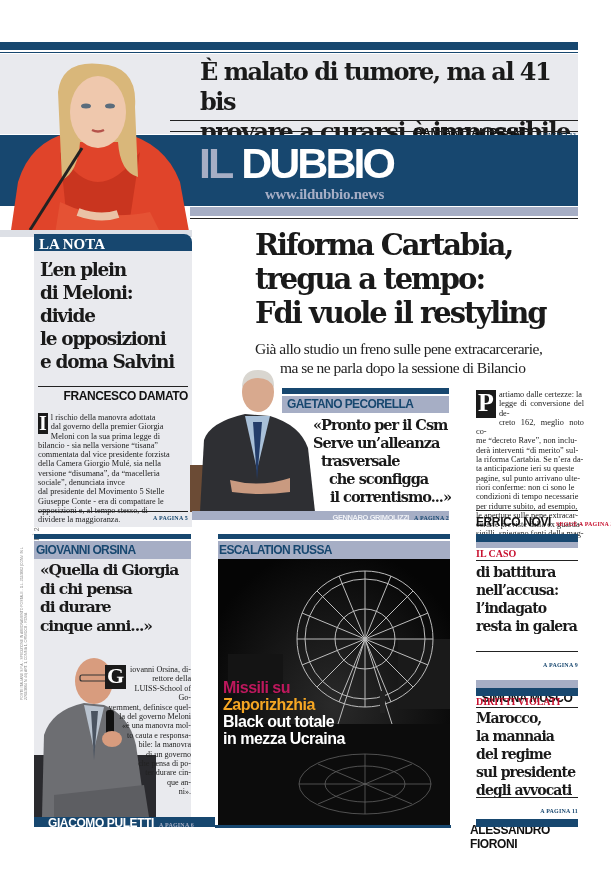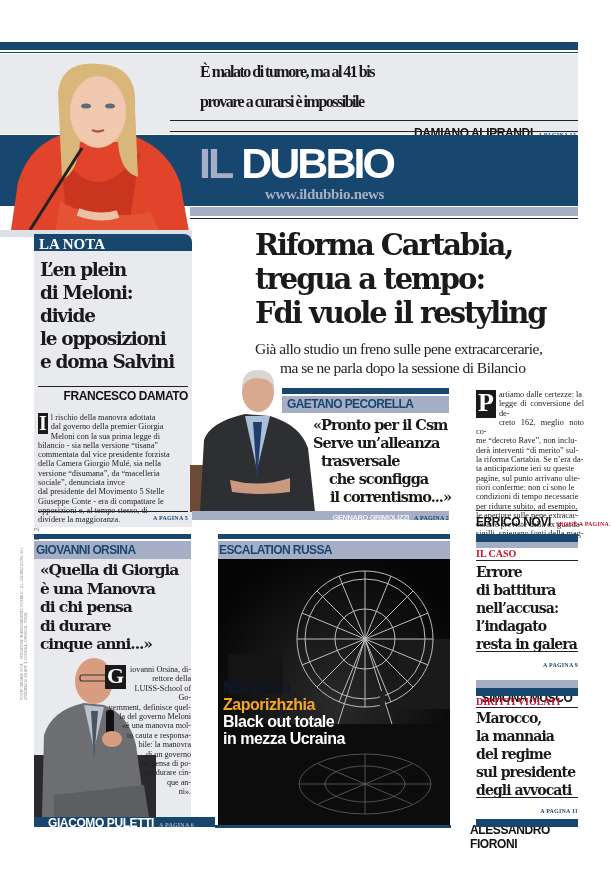--- a/index.html
+++ b/index.html
@@ -19,21 +19,21 @@
   .rule { height: 1.5px; background: #222; }
   .dropcap { float: left; font-family: "Liberation Serif", serif; font-weight: bold; background: #1a1a1a; color: #fff; line-height: 1; margin-right: 3px; }
 </style>
 </head>
 <body>
 
 <div class="abs navy" style="left:0;top:42px;width:578px;height:8px;"></div>
 <div class="abs" style="left:0;top:52px;width:578px;height:1px;background:#17476f;"></div>
 <div class="abs paleblock" style="left:0;top:54px;width:578px;height:80px;"></div>
 
-<div class="abs hl" style="left:200px;top:57px;width:380px;font-size:16px;line-height:30px;letter-spacing:-1.5px;font-family:Liberation Serif, serif;">
+<div class="abs hl" style="left:200px;top:57px;width:380px;font-size:24px;line-height:30px;letter-spacing:-1.5px;">
   <div>È malato di tumore, ma al 41 bis</div>
   <div>provare a curarsi è impossibile</div>
 </div>
 <div class="abs" style="left:170px;top:120px;width:408px;height:1px;background:#222;"></div>
 <div class="abs" style="left:330px;top:122px;width:246px;text-align:right;">
   <span class="byline">DAMIANO ALIPRANDI</span>
   <span class="pageref">A PAGINA 12</span>
 </div>
 <div class="abs" style="left:170px;top:131px;width:408px;height:1px;background:#222;"></div>
 
@@ -161,21 +161,20 @@
   <span class="byline">ERRICO NOVI</span>
   <span class="pageref" style="color:#c8102e;">SEGUE A PAGINA 3</span>
 </div>
 
 <div class="abs navy" style="left:34px;top:534px;width:157px;height:5px;"></div>
 <div class="abs grey" style="left:34px;top:541px;width:157px;height:18px;"></div>
 <div class="abs kicker-sans" style="left:36px;top:543px;font-size:12px;">GIOVANNI ORSINA</div>
 <div class="abs paleblock" style="left:34px;top:559px;width:157px;height:258px;"></div>
 <div class="abs hl" style="left:40px;top:561px;width:150px;font-size:15.5px;line-height:18.5px;letter-spacing:-1.1px;">
   <div>«Quella di Giorgia</div>
-  <div>è una Manovra</div>
   <div>di chi pensa</div>
   <div>di durare</div>
   <div>cinque anni...»</div>
 </div>
 <div class="abs" style="left:34px;top:655px;width:122px;height:162px;overflow:hidden;">
   <svg width="122" height="162" viewBox="0 0 122 162">
     <rect x="0" y="100" width="122" height="62" fill="#2a2a2e"></rect>
     <path d="M8 162 L10 80 Q18 55 50 48 L70 50 Q95 60 102 90 L112 162 Z" fill="#6d6e72"></path>
     <path d="M50 50 L60 95 L70 52 Z" fill="#b9c3cf"></path>
     <path d="M57 56 L60 105 L64 56 Z" fill="#4a5360"></path>
@@ -243,33 +242,32 @@
       <ellipse cx="147" cy="225" rx="40" ry="18"></ellipse>
       <line x1="81" y1="225" x2="213" y2="225"></line>
       <line x1="147" y1="195" x2="147" y2="255"></line>
       <line x1="100" y1="205" x2="194" y2="245"></line>
       <line x1="194" y1="205" x2="100" y2="245"></line>
     </g>
     <rect x="162" y="132" width="5" height="22" fill="#222"></rect>
   </svg>
 </div>
 <div class="abs sans" style="left:223px;top:679px;width:225px;font-size:16px;font-weight:bold;line-height:17px;letter-spacing:-0.5px;">
-  <div style="color:#0f172a;">Missili su</div>
+  <div style="color:#be185d;">Missili su</div>
   <div style="color:#f5a623;">Zaporizhzhia</div>
   <div style="color:#fff;">Black out totale</div>
   <div style="color:#fff;">in mezza Ucraina</div>
 </div>
 <div class="abs navy" style="left:215px;top:825px;width:236px;height:3px;"></div>
 
 <div class="abs navy" style="left:476px;top:534px;width:102px;height:8px;"></div>
 <div class="abs grey" style="left:476px;top:542px;width:102px;height:6px;"></div>
 <div class="abs serif" style="left:476px;top:548px;font-size:10px;font-weight:bold;color:#c8102e;">IL CASO</div>
 <div class="abs rule" style="left:476px;top:560px;width:102px;height:1px;"></div>
 <div class="abs hl" style="left:476px;top:563px;width:130px;font-size:14px;line-height:18px;letter-spacing:-0.9px;">
-  <div>Errore</div>
   <div>di battitura</div>
   <div>nell’accusa:</div>
   <div>l’indagato</div>
   <div>resta in galera</div>
 </div>
 <div class="abs rule" style="left:476px;top:651px;width:102px;height:1px;"></div>
 <div class="abs byline" style="left:476px;top:691px;width:102px;text-align:center;">SIMONA MUSCO</div>
 <div class="abs pageref" style="left:476px;top:662px;width:102px;text-align:right;">A PAGINA 9</div>
 
 <div class="abs grey" style="left:476px;top:680px;width:102px;height:8px;"></div>

